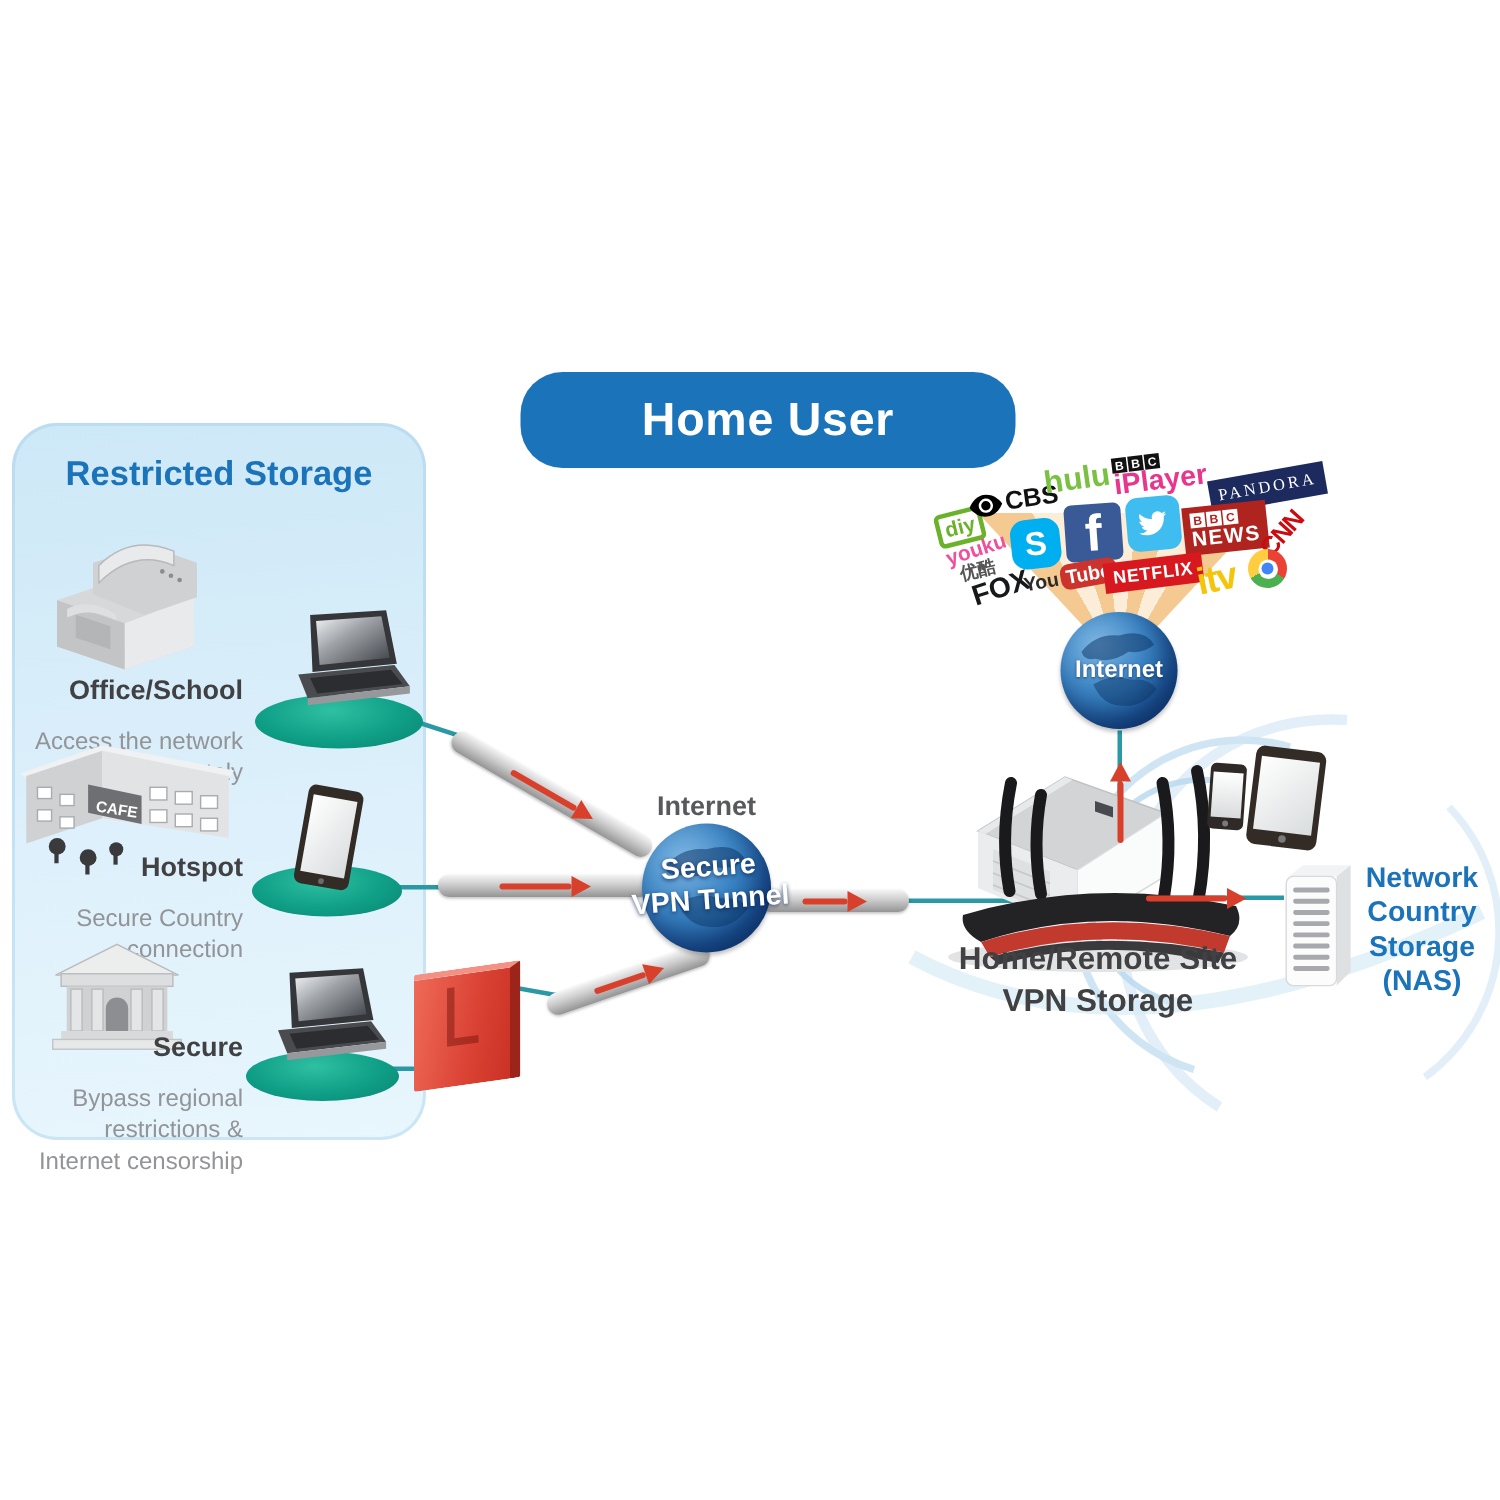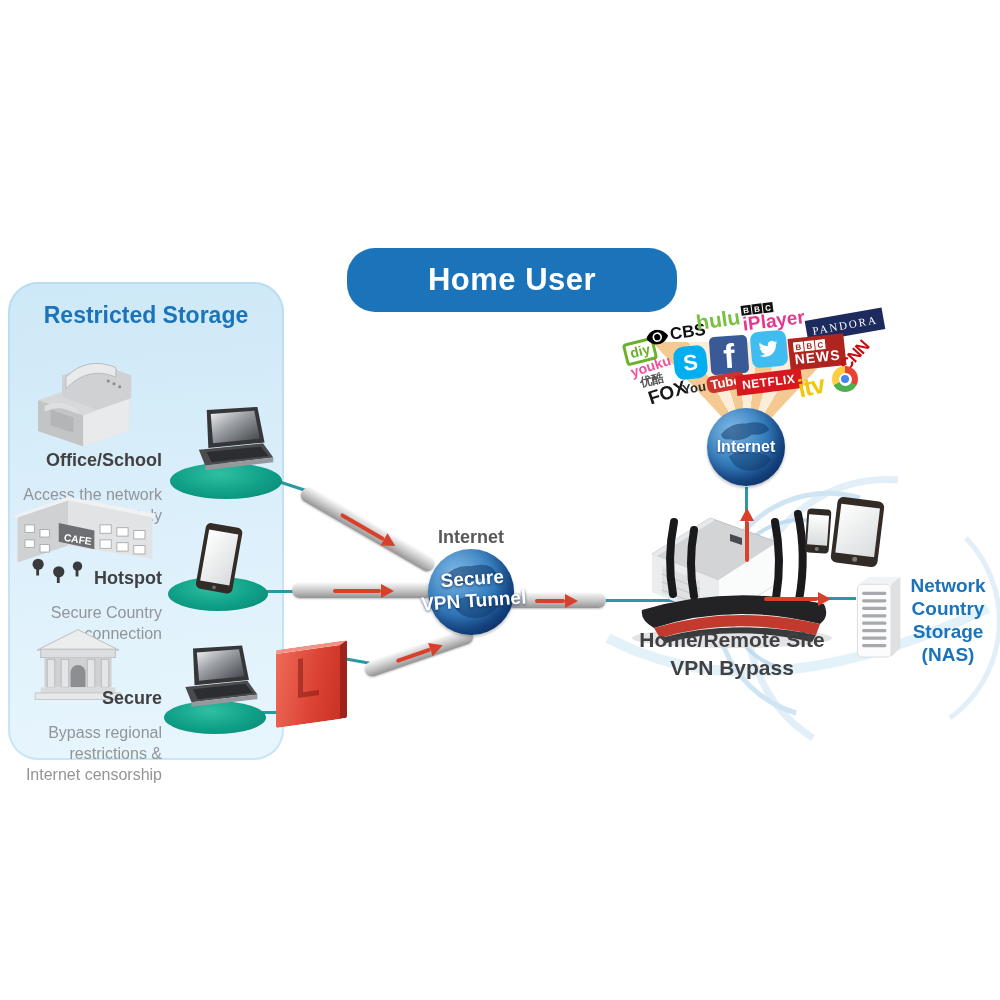--- a/index.html
+++ b/index.html
@@ -361,21 +361,21 @@
   </div>
   <div class="abs" style="left:764px;top:591px;height:15px;display:flex;align-items:center;">
     <span class="arrow-r">
         <span class="sh" style="width:54px"></span>
         <span class="hd"></span>
       </span>
   </div>
 
   <div class="router-label">
     <div>Home/Remote Site</div>
-    <div>VPN Bypass</div>
+    <div>VPN Storage</div>
   </div>
 
   
   <div class="phone">
     <div class="scr"></div>
     <div class="btn"></div>
   </div>
   <div class="tab2">
     <div class="scr"></div>
     <div class="btn"></div>

